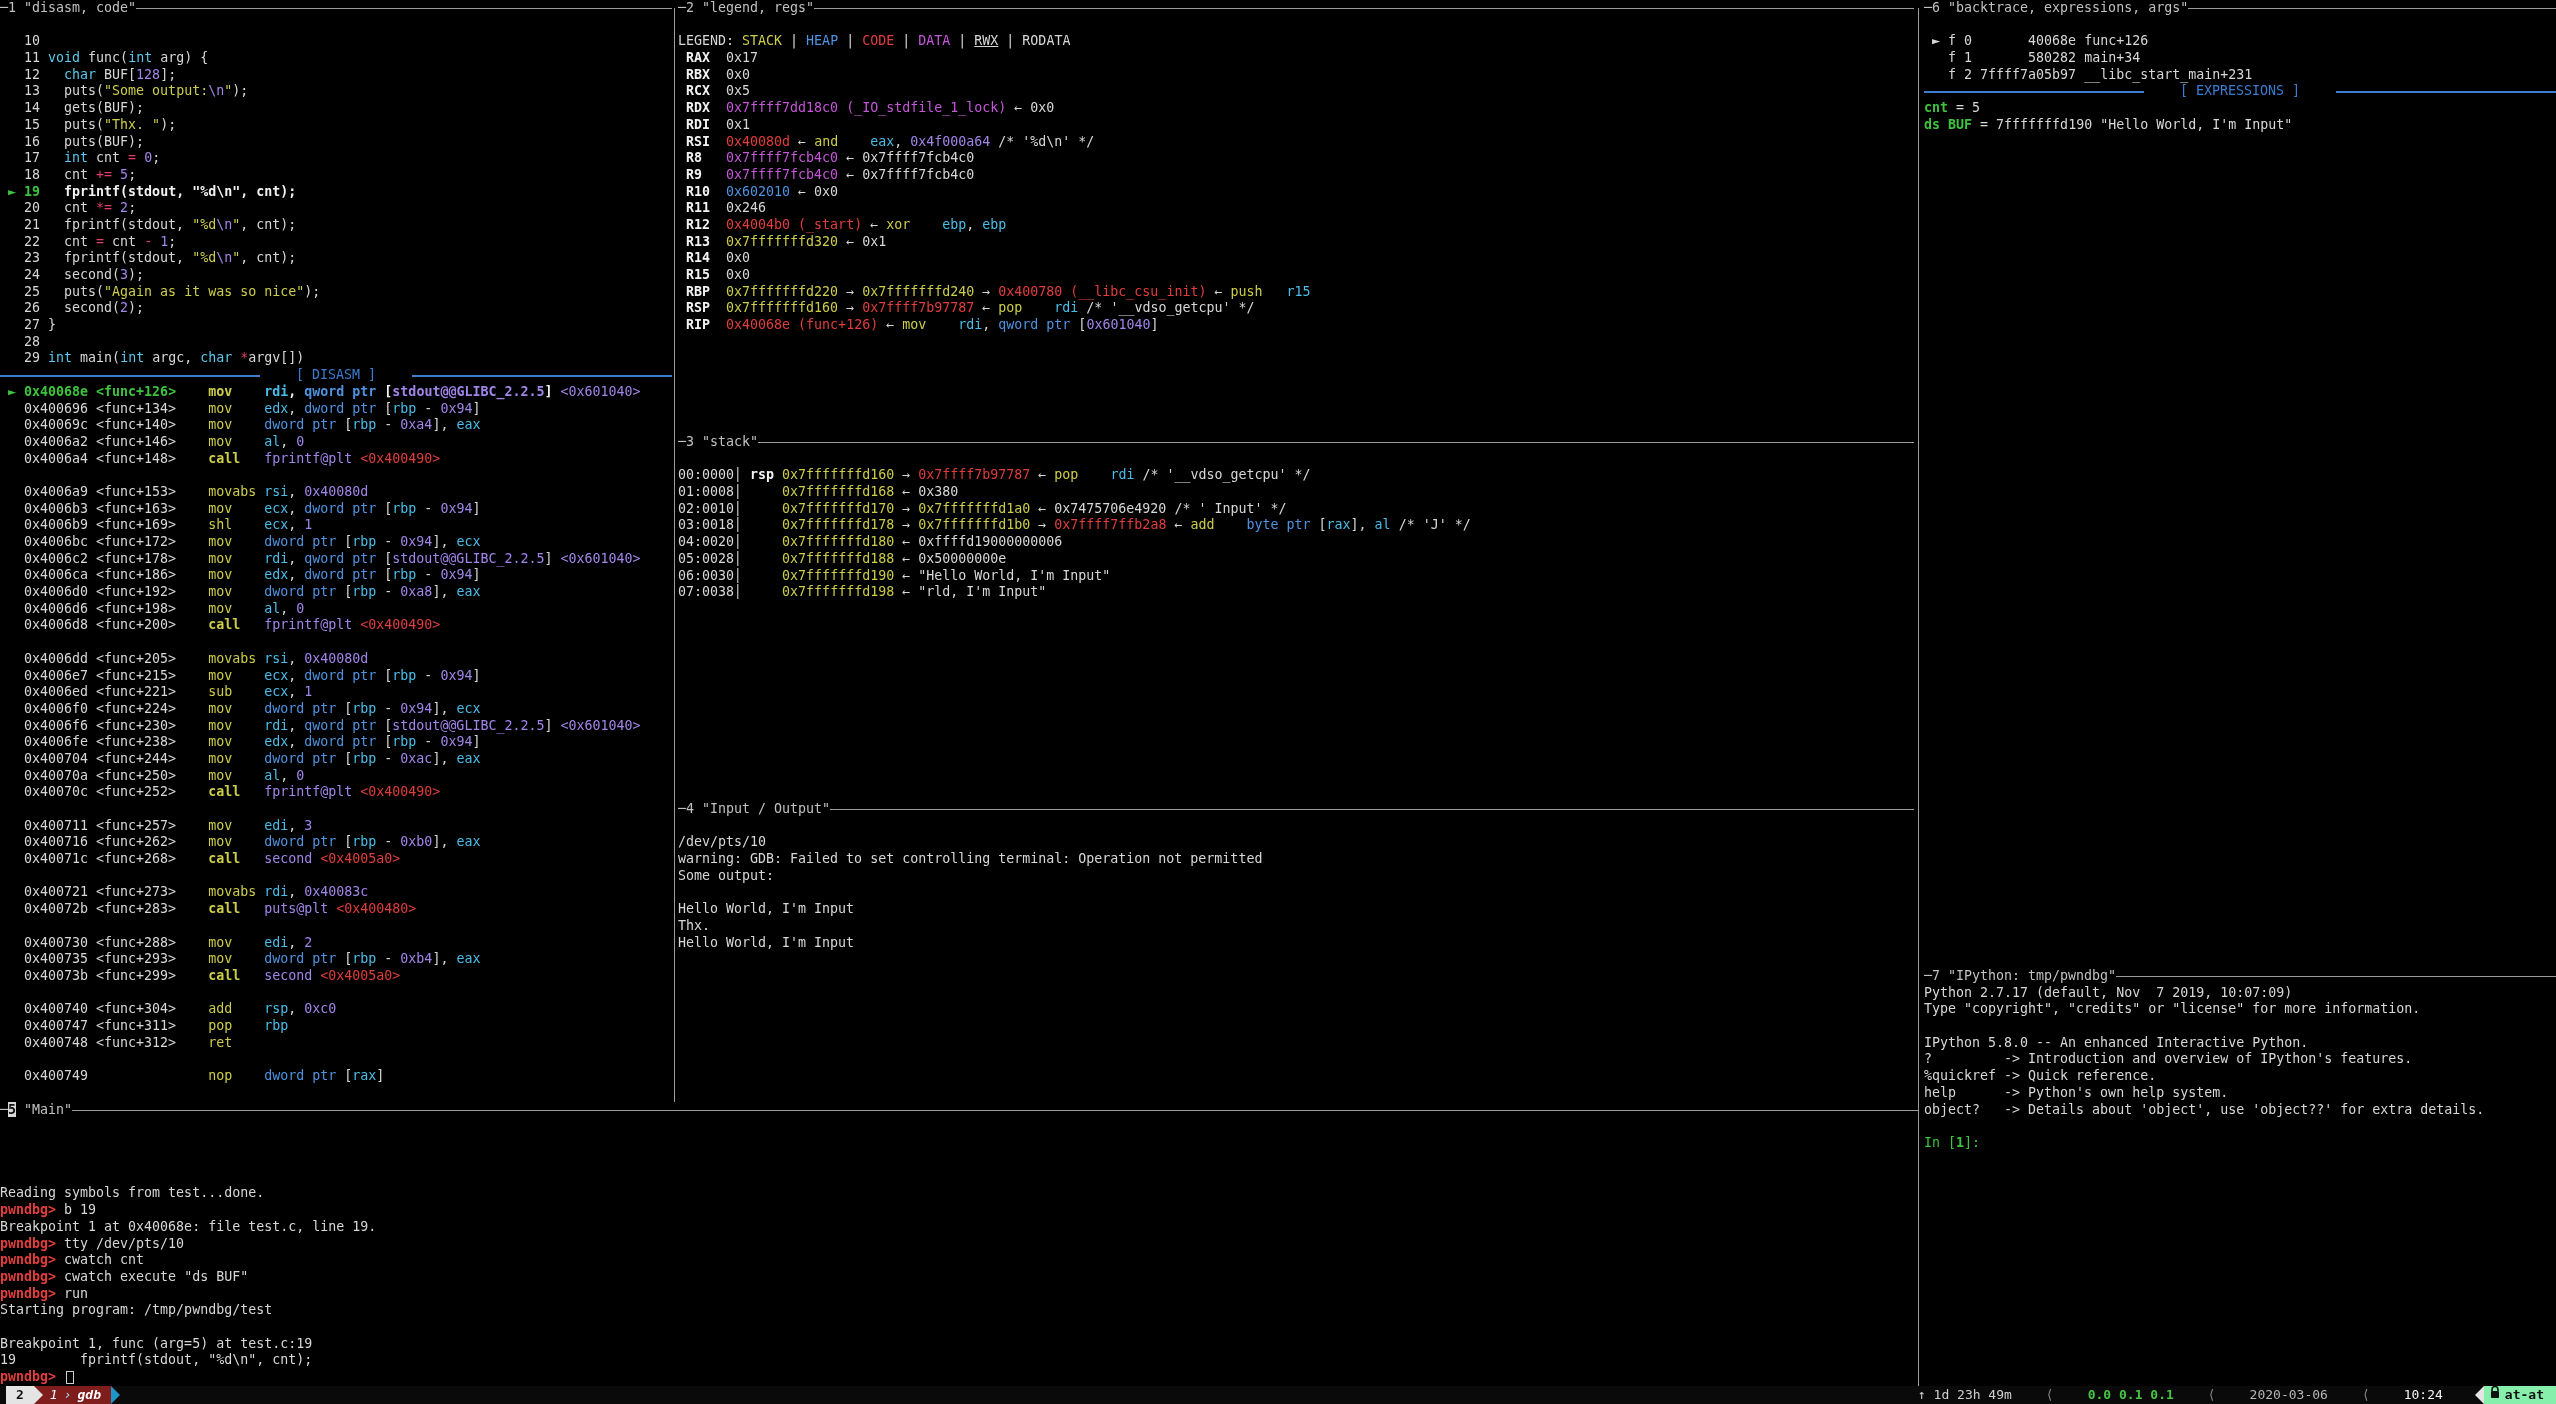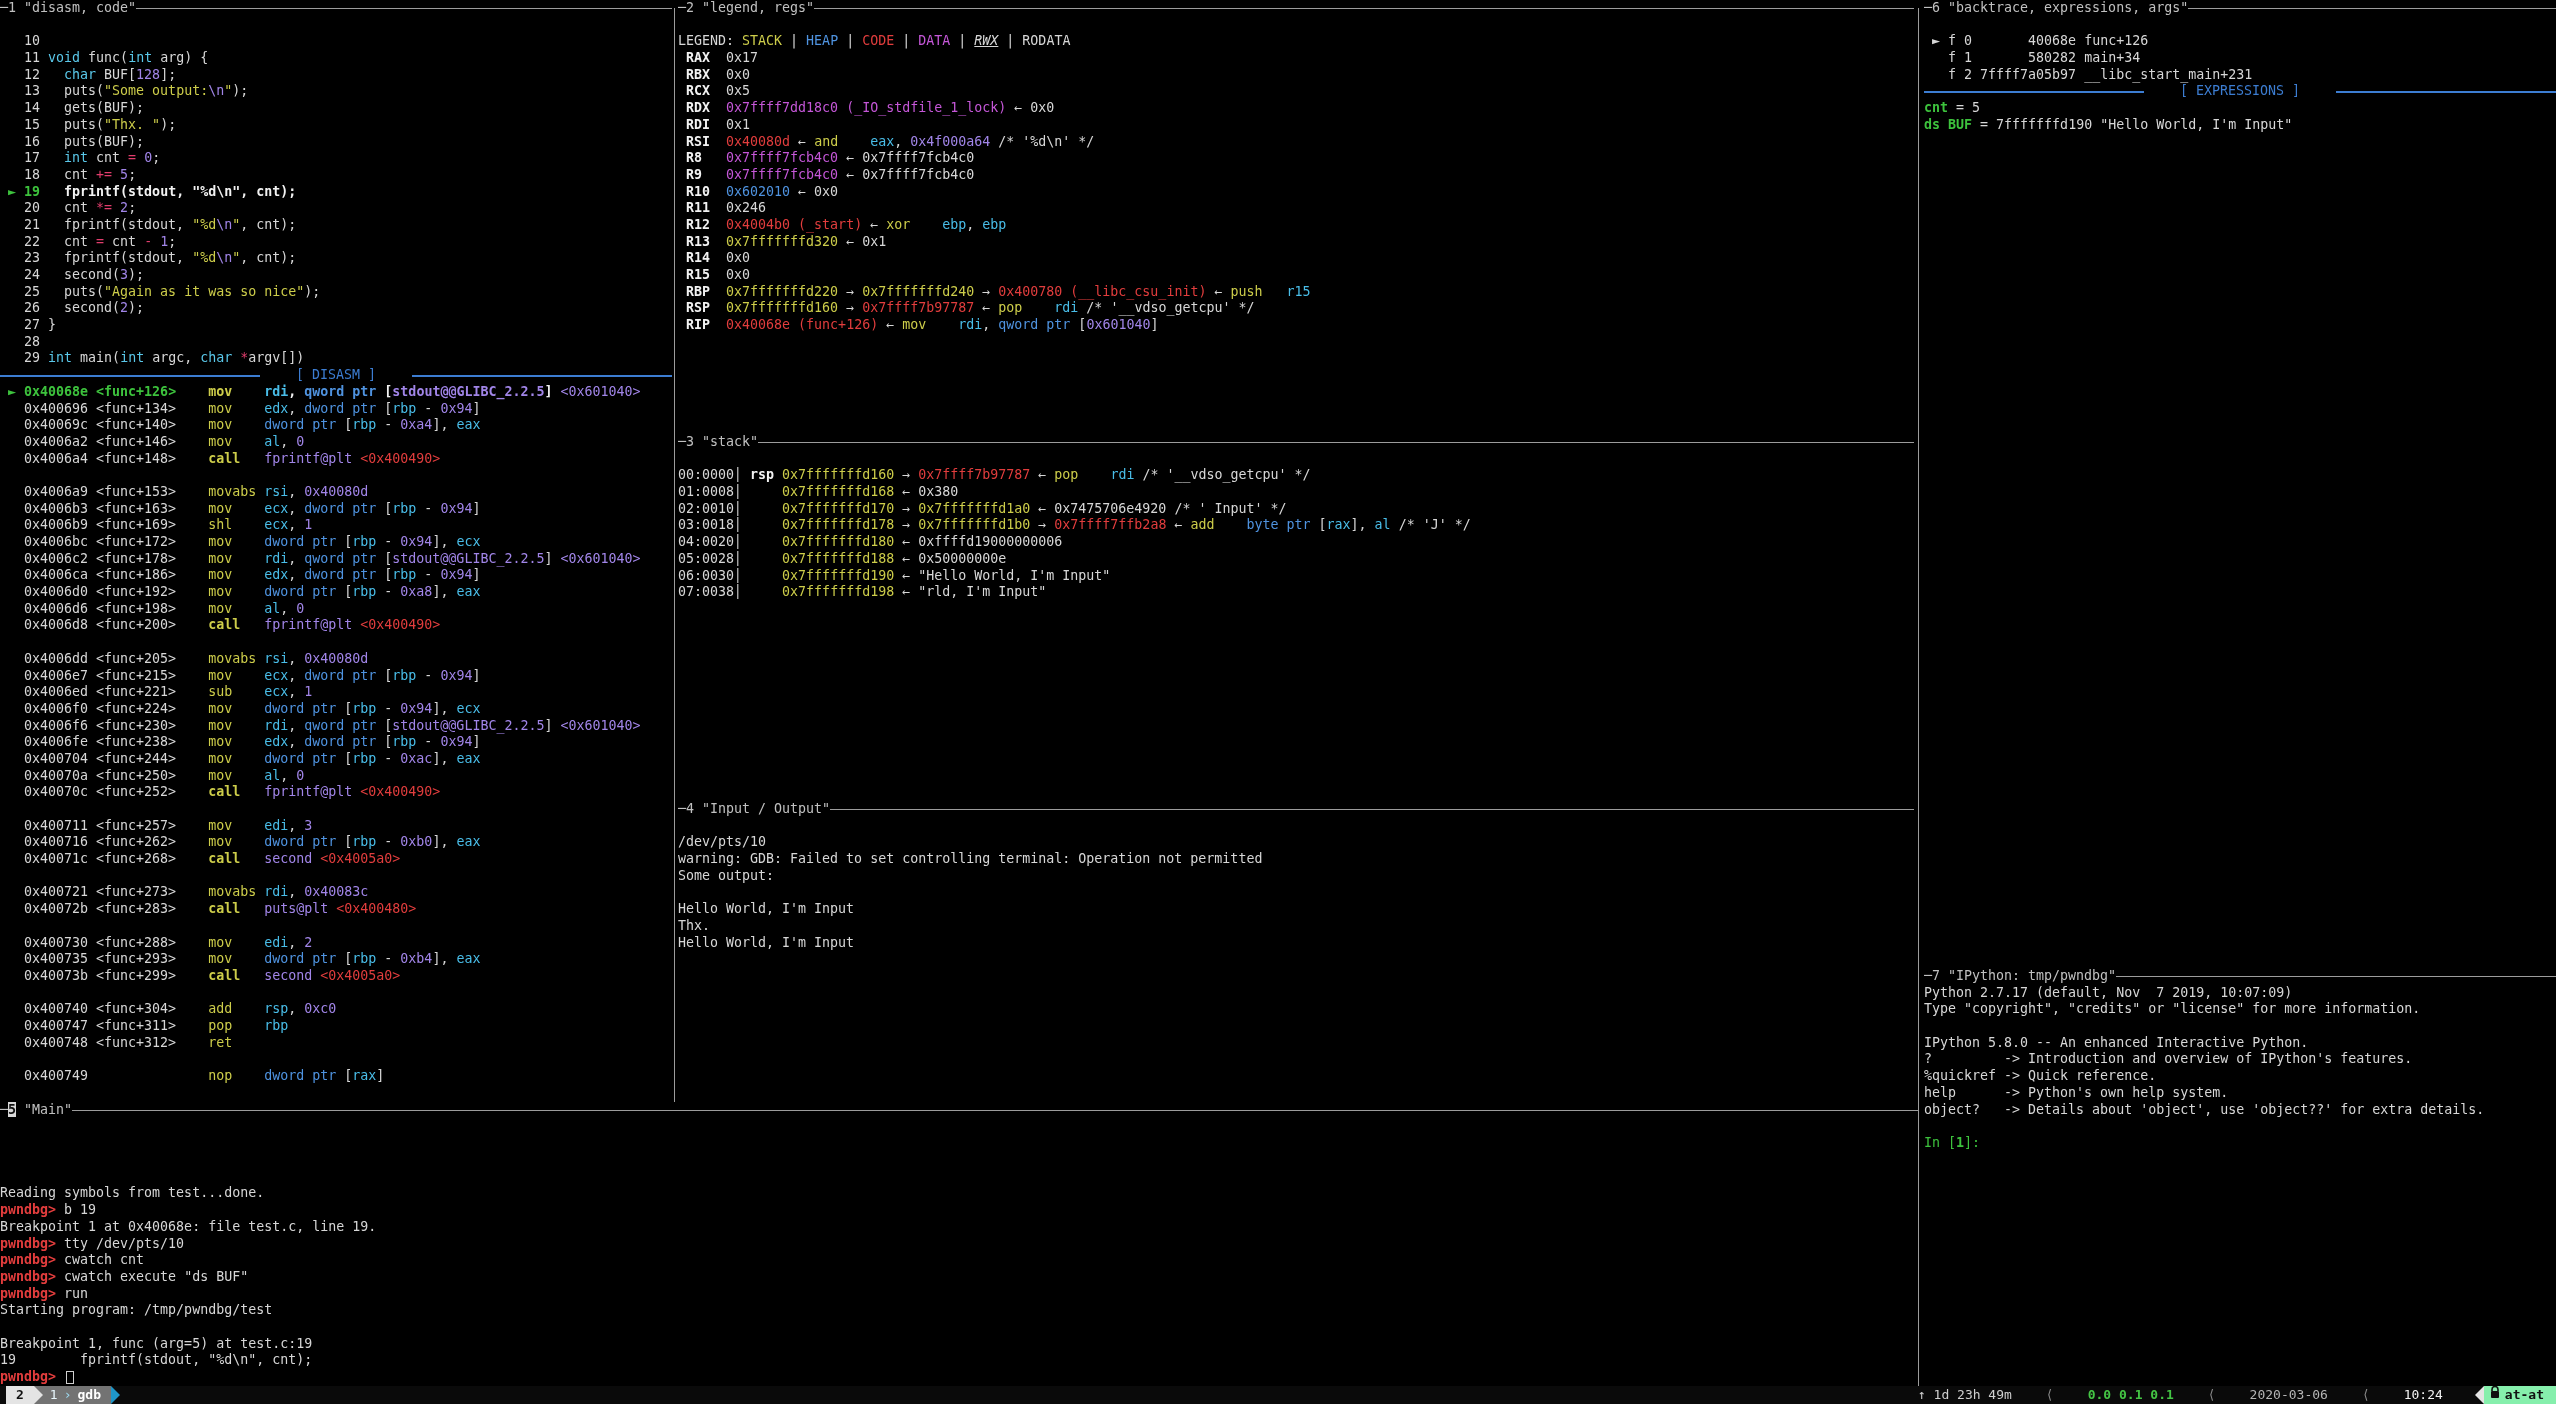--- a/index.html
+++ b/index.html
@@ -22,42 +22,42 @@
   .R  { color:#e23d3d; font-weight:bold; }
   .b  { color:#4f93e0; }
   .c  { color:#49bde8; }
   .p  { color:#a185e8; }
   .P  { color:#a185e8; font-weight:bold; }
   .m  { color:#c557d8; }
   .kw { color:#5ac8ea; }
   .op { color:#e23d6d; }
   .bd { color:#c0c0c0; }
   .bold { font-weight:bold; }
-  .u  { text-decoration:underline;font-style:italic; }
+  .u  { text-decoration:underline; }
   .rev { background:#d8d8d8; color:#111; font-weight:bold; }
   .cur { display:inline-block; width:8px; height:13px; border:1px solid #d0d0d0; vertical-align:middle; margin-left:2px; }
   
   .brow { display:flex; }
   .btext { white-space:pre; position:relative; z-index:2; background:#000; }
   .bline { flex:1; border-top:1px solid #9c9c9c; margin-top:8px; }
   
   .drow { display:flex;gap:28px; }
   .dline { flex:1; border-top:2px solid #3c7dd2; margin-top:8px; }
   .dtext { color:#3c7dd2; padding:0 8px; white-space:pre; }
   .vb { position:absolute; width:1px; background:#9c9c9c; }
   
   #statusbar {
     position:absolute; left:0; top:1386px; width:2556px; height:18px;
     background:#0a0a0a; display:flex; align-items:stretch; font-size:13px; line-height:18px;
   }
   .seg { position:relative; padding:0 10px; white-space:pre; }
   .seg-session { background:#e4e4e4; color:#111; font-weight:bold; margin-left:6px; }
   .seg-session::after { content:""; position:absolute; right:-9px; top:0; z-index:3;
     border-top:9px solid transparent; border-bottom:9px solid transparent; border-left:9px solid #e4e4e4; }
-  .seg-window { background:#737373; color:#e8f6fc; padding-left:16px; }
+  .seg-window { background:#7f1d1d; color:#e8f6fc; padding-left:16px;font-style:italic; }
   .seg-window::after { content:""; position:absolute; right:-9px; top:0; z-index:3;
     border-top:9px solid transparent; border-bottom:9px solid transparent; border-left:9px solid #1f96c8; }
   .seg-window .wname { font-weight:bold; color:#ffffff; }
   .seg-window .wchev { color:#9fdcf2; padding:0 6px; }
   .sb-right { margin-left:auto; display:flex; align-items:stretch;gap:24px; }
   .sb-item { padding:0 8px; white-space:pre; }
   .sb-sep { color:#8a8a8a; padding:0 2px; }
   .sb-uptime { color:#cfcfcf; }
   .sb-load { color:#44c544; font-weight:bold; }
   .sb-date { color:#b5b5b5; }

